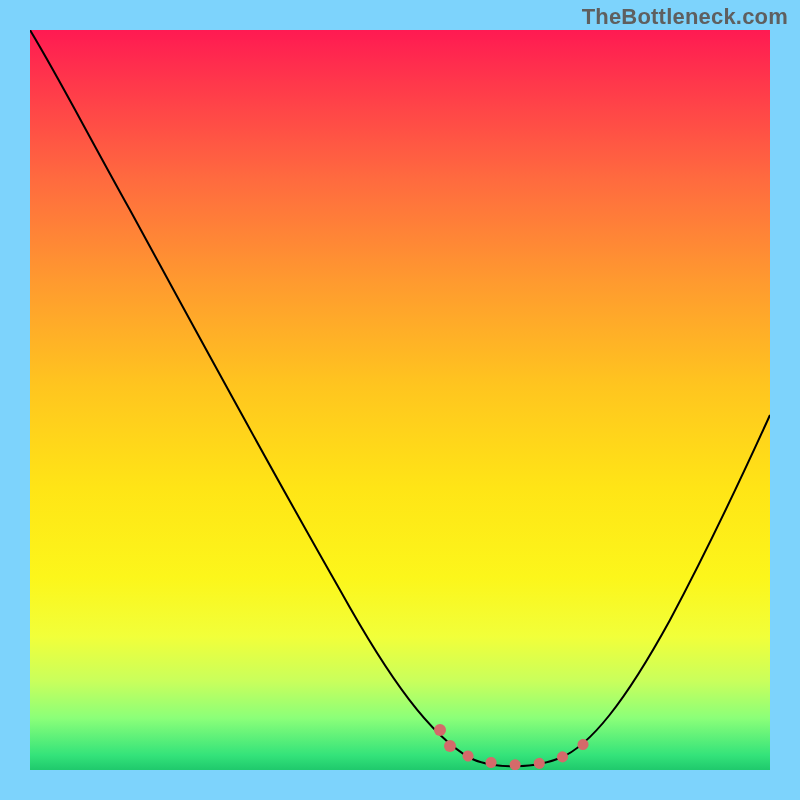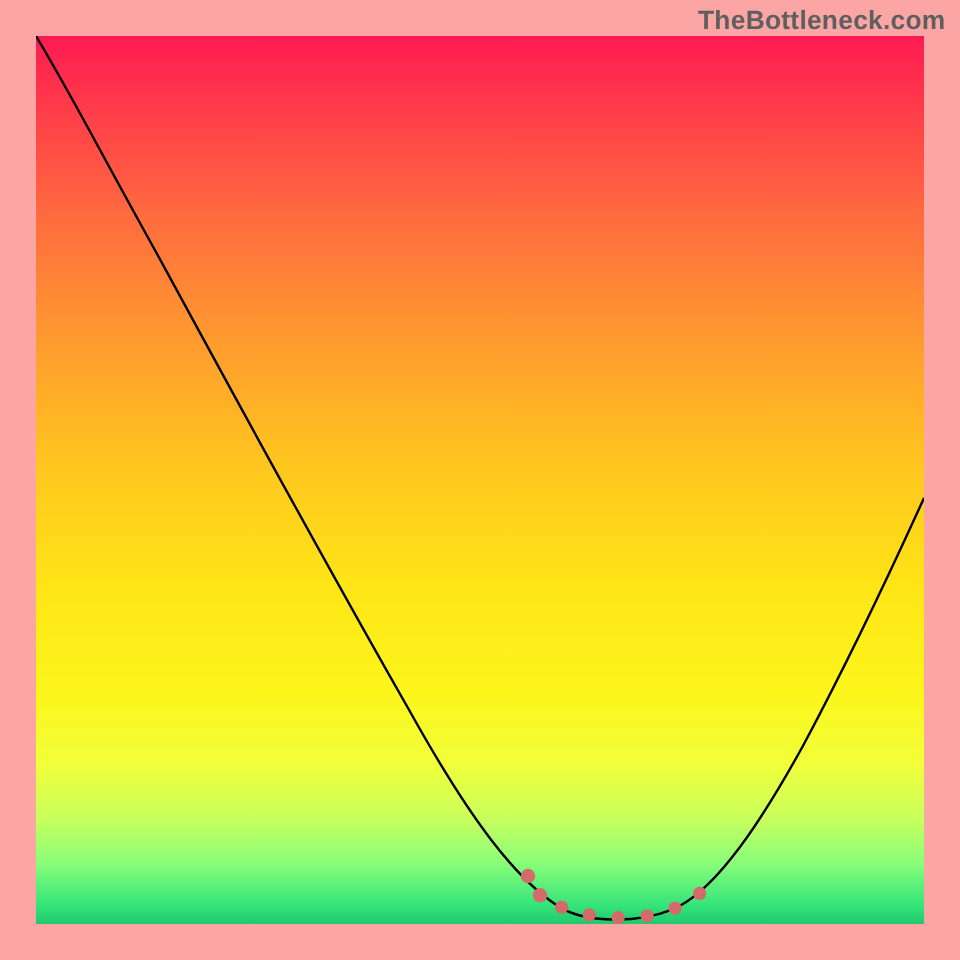--- a/index.html
+++ b/index.html
@@ -8,21 +8,21 @@
     width: 800px;
     height: 800px;
     background: #000;
     overflow: hidden;
     font-family: Arial, Helvetica, sans-serif;
   }
   .stage {
     position: relative;
     width: 800px;
     height: 800px;
-    background: #fca5a5;
+    background: #7dd3fc;
   }
   .watermark {
     position: absolute;
     top: 4px;
     right: 12px;
     color: #5f5f5f;
     font-size: 22px;
     font-weight: 600;
     letter-spacing: 0.2px;
     z-index: 20;

